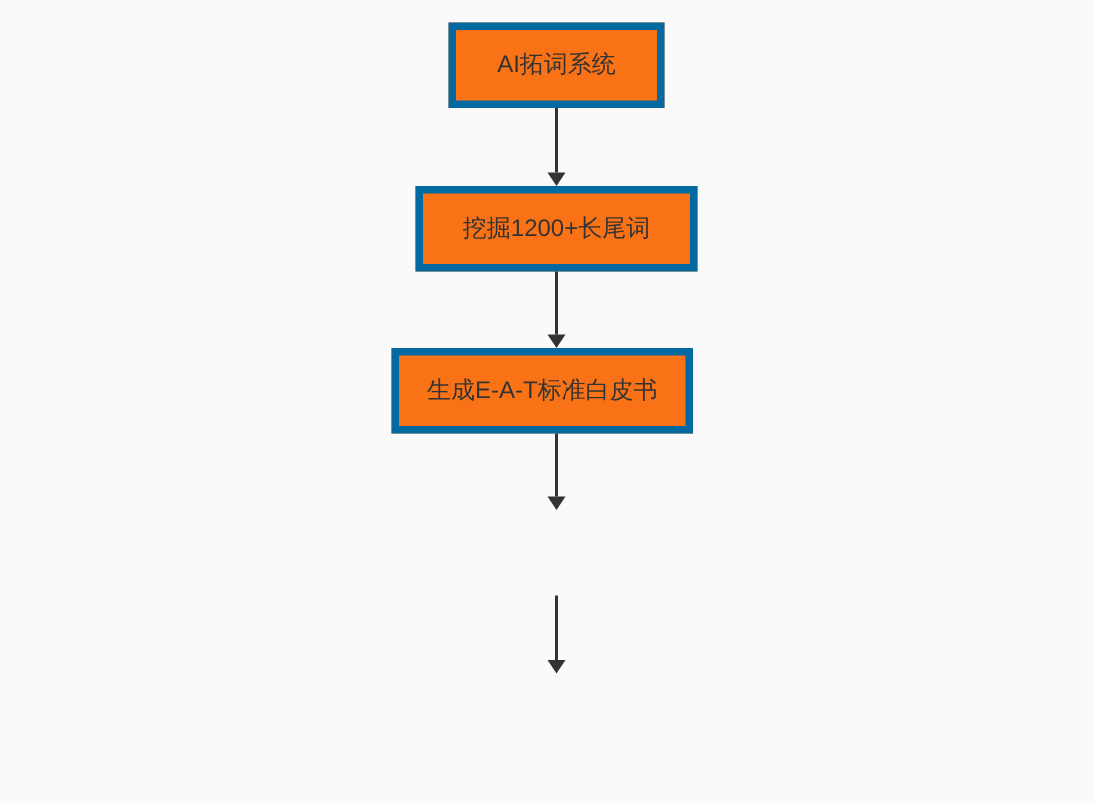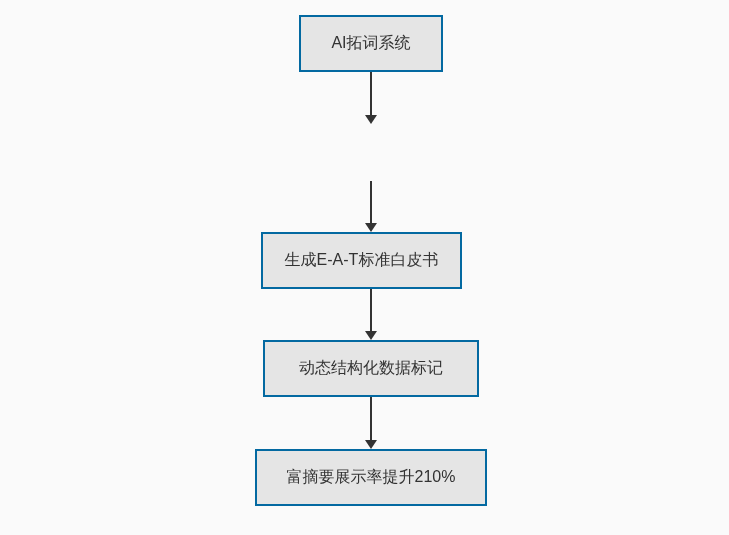--- a/index.html
+++ b/index.html
@@ -15,22 +15,22 @@
   }
   .canvas {
     position: relative;
     width: 729px;
     height: 535px;
   }
   .node {
     position: absolute;
     box-sizing: border-box;
     height: 57px;
-    background: #e5e5e5;
-    border: 2px solid #0369a1;
+    background: #f97316;
+    border: 5px solid #0369a1;
     color: #333333;
     font-size: 16px;
     display: flex;
     align-items: center;
     justify-content: center;
     text-align: center;
     white-space: nowrap;
   }
   .node-1 { left: 299px; top: 15px;  width: 144px; }
   .node-2 { left: 277px; top: 124px; width: 188px; }
@@ -70,41 +70,38 @@
 
   <div class="node node-1">
     <span>AI拓词系统</span>
   </div>
 
   <div class="edge edge-1">
     <div class="edge-line"></div>
     <div class="edge-head"></div>
   </div>
 
+  <div class="node node-2">
+    <span>挖掘1200+长尾词</span>
+  </div>
 
   <div class="edge edge-2">
     <div class="edge-line"></div>
     <div class="edge-head"></div>
   </div>
 
   <div class="node node-3">
     <span>生成E-A-T标准白皮书</span>
   </div>
 
   <div class="edge edge-3">
     <div class="edge-line"></div>
     <div class="edge-head"></div>
   </div>
 
-  <div class="node node-4">
-    <span>动态结构化数据标记</span>
-  </div>
 
   <div class="edge edge-4">
     <div class="edge-line"></div>
     <div class="edge-head"></div>
   </div>
 
-  <div class="node node-5">
-    <span>富摘要展示率提升210%</span>
-  </div>
 
 </div>
 
 </body></html>

